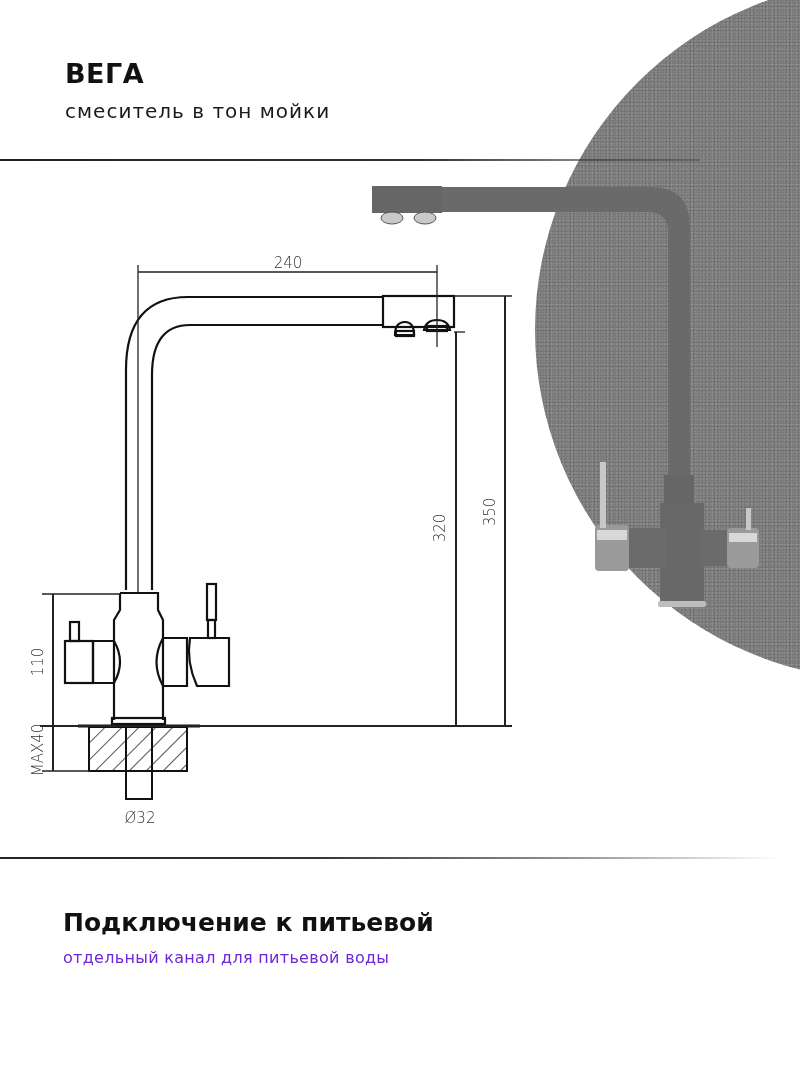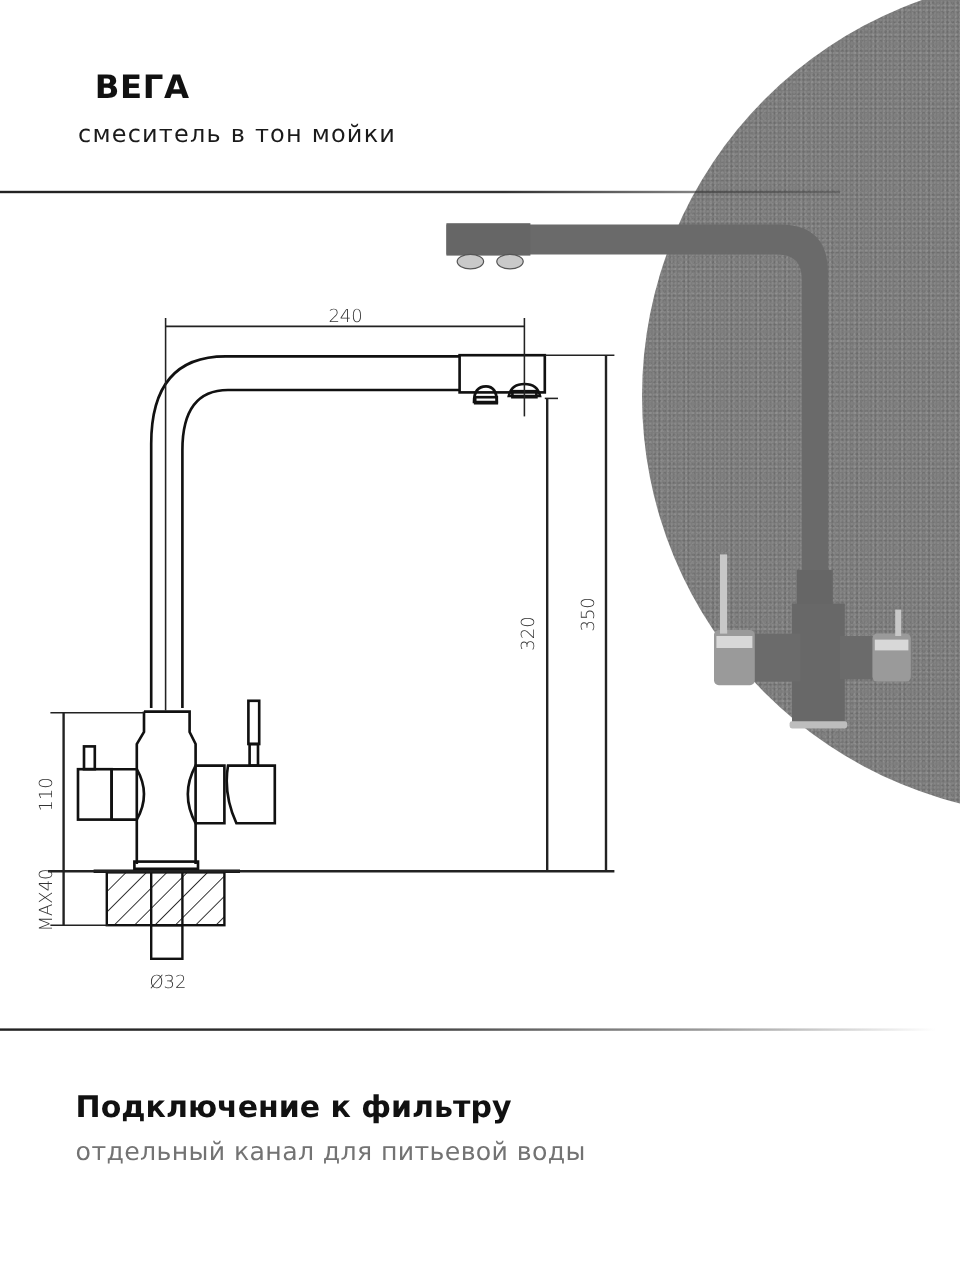--- a/index.html
+++ b/index.html
@@ -11,37 +11,37 @@
     position: absolute; left: 535px; top: -20px; width: 700px; height: 700px;
     border-radius: 50%;
     background-color: #7b7b7b;
     background-image:
       radial-gradient(circle at 20% 30%, rgba(255,255,255,0.10) 0 1px, transparent 1.5px),
       radial-gradient(circle at 70% 60%, rgba(0,0,0,0.12) 0 1px, transparent 1.5px),
       radial-gradient(circle at 40% 80%, rgba(255,255,255,0.08) 0 1px, transparent 1.5px);
     background-size: 3px 3px, 4px 4px, 5px 5px;
   }
   .title {
-    position: absolute; left: 79px; top: 58px; font-size: 27px; font-weight: bold;
+    position: absolute; left: 65px; top: 58px; font-size: 27px; font-weight: bold;
     letter-spacing: 0.5px; color: #111;
   }
   .subtitle {
     position: absolute; left: 65px; top: 99px; font-size: 20px; font-weight: normal;
     letter-spacing: 1px; color: #1a1a1a;
   }
   .sep {
     position: absolute; left: 0; height: 2px;
   }
   .sep-top { top: 159px; width: 700px; background: linear-gradient(90deg, #222 0%, #333 60%, rgba(40,40,40,0.3) 100%); }
   .sep-bottom { top: 857px; width: 780px; background: linear-gradient(90deg, #222 0%, #333 40%, #999 75%, rgba(255,255,255,0) 100%); }
   .footer-title {
     position: absolute; left: 63px; top: 908px; font-size: 25px; font-weight: bold; color: #111;
   }
   .footer-sub {
-    position: absolute; left: 63px; top: 948px; font-size: 21px; color: #737373; letter-spacing: 0.3px; text-align: center;
+    position: absolute; left: 63px; top: 948px; font-size: 16px; color: #6d28d9; letter-spacing: 0.3px; text-align: center;
   }
   svg.drawing { position: absolute; left: 0; top: 0; }
   .dim-text { font-family: "DejaVu Sans", sans-serif; font-size: 15px; fill: #333; font-weight: 300; }
 </style>
 </head>
 <body>
 
 <div class="granite-circle"></div>
 
 <div class="title">ВЕГА</div>
@@ -140,14 +140,14 @@
   <text class="dim-text" x="288" y="268" text-anchor="middle">240</text>
   <text class="dim-text" transform="translate(445 528) rotate(-90)" text-anchor="middle">320</text>
   <text class="dim-text" transform="translate(495 512) rotate(-90)" text-anchor="middle">350</text>
   <text class="dim-text" transform="translate(43 662) rotate(-90)" text-anchor="middle">110</text>
   <text class="dim-text" transform="translate(43 750) rotate(-90)" text-anchor="middle">MAX40</text>
   <text class="dim-text" x="140" y="823" text-anchor="middle">Ø32</text>
 </svg>
 
 <div class="sep sep-bottom"></div>
 
-<div class="footer-title">Подключение к фильтру</div>
+<div class="footer-title">Подключение к питьевой</div>
 <div class="footer-sub">отдельный канал для питьевой воды</div>
 
 </body></html>

